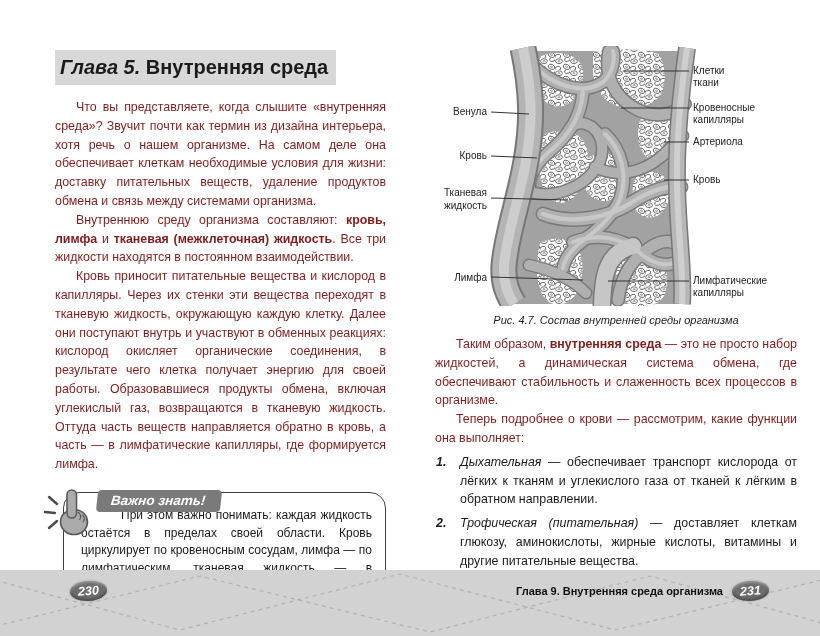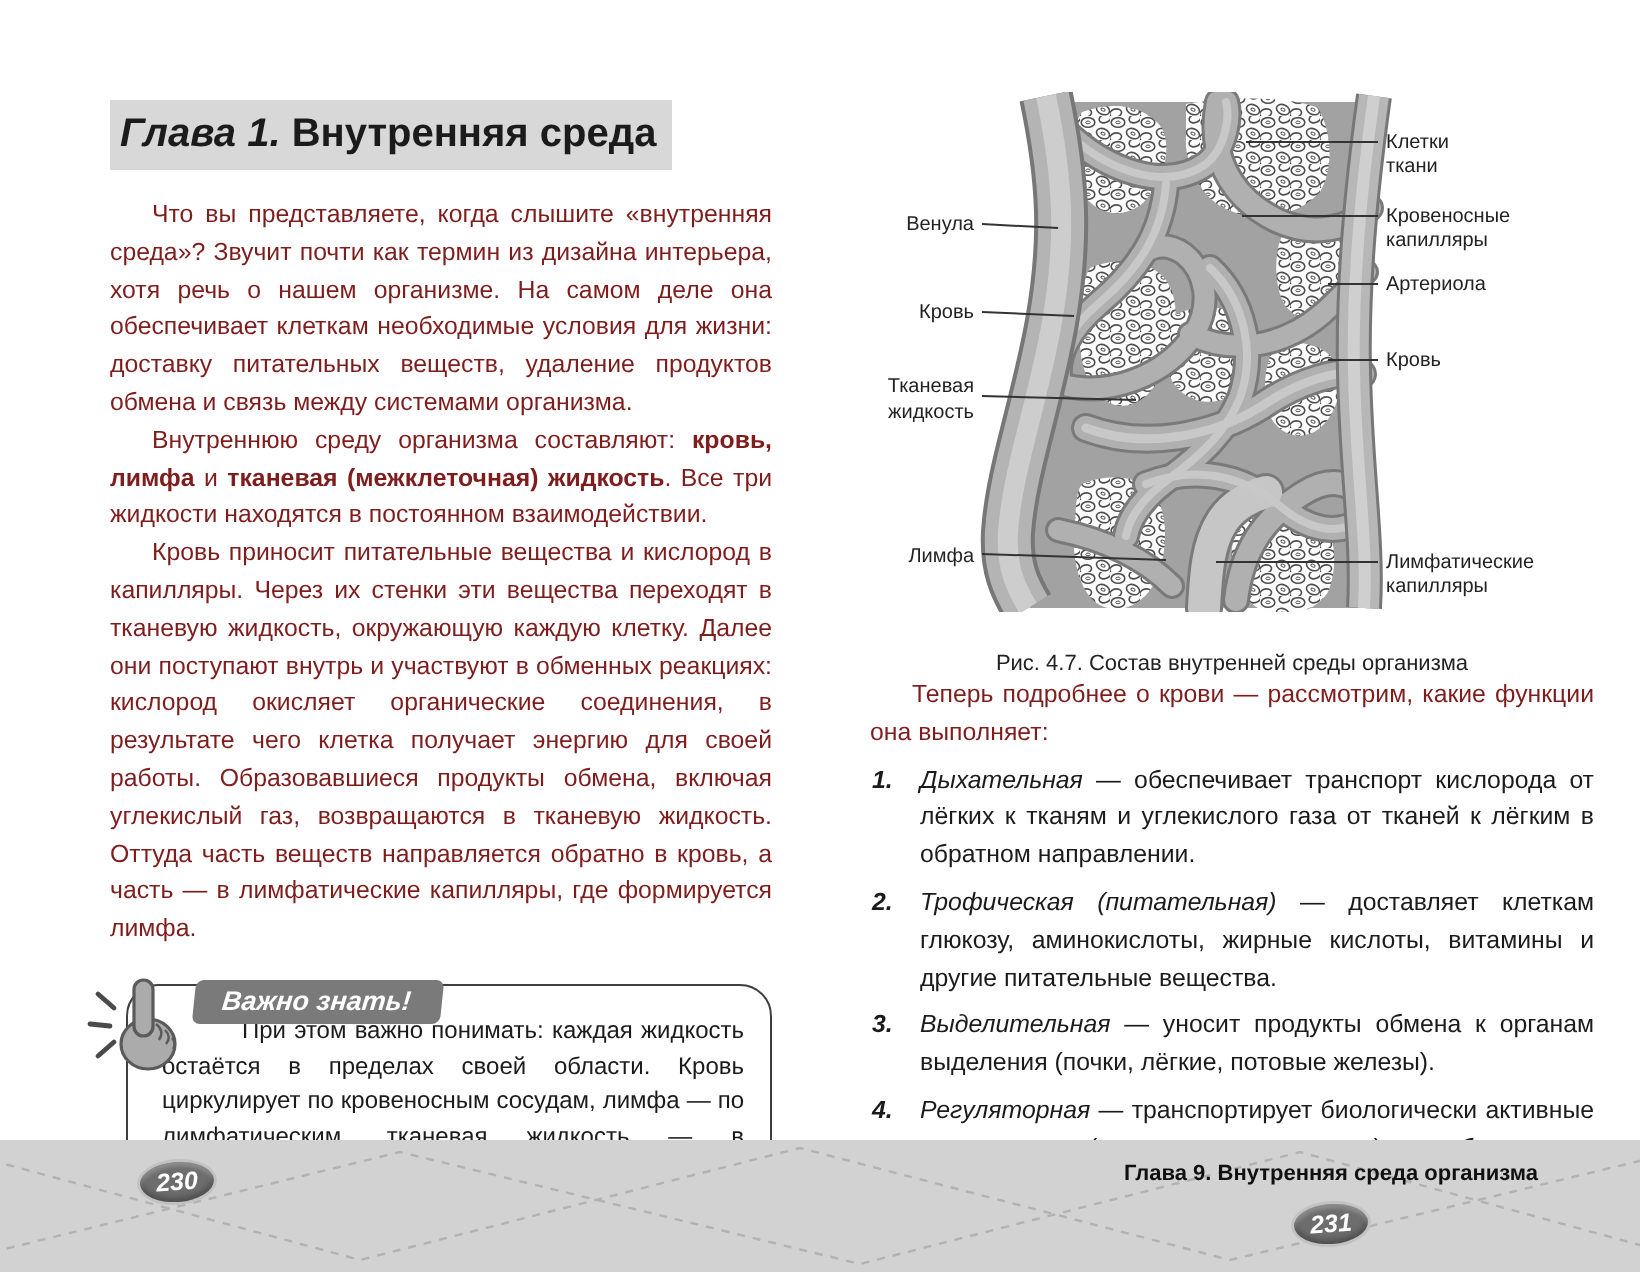--- a/index.html
+++ b/index.html
@@ -32,47 +32,47 @@
     margin-left:8px; margin-top:10px;
     padding:14px 13px 10px 17px;
   }
   .callout-text { font-size:12px; line-height:17.6px; text-align:justify; text-indent:40px; }
   .hand-icon { position:absolute; left:-14px; top:-8px; z-index:4; }
 
   
   .figure-svg { margin-top:46px; display:block; }
   .fig-label { font-size:10px; fill:#222; }
   .leader { stroke:#333; stroke-width:1; }
-  .fig-caption { text-align:center; font-size:11px; margin-top:20px; color:#222; }
+  .fig-caption { text-align:center; font-size:11px; margin-top:8px; color:#222;font-style:italic; }
 
   
   .fn-item { display:flex; margin-top:5px; }
   .fn-num { flex:none; width:25px; font-size:12.4px; line-height:18.8px; font-weight:bold; font-style:italic; padding-left:1px; }
   .fn-text { flex:1; font-size:12.4px; line-height:18.8px; text-align:justify; }
 
   
   .footer-band { position:absolute; left:0; top:570px; width:820px; height:66px; background:#d2d2d2; overflow:hidden; }
   .footer-item { position:absolute; top:581px; display:flex; align-items:center; gap:9px; z-index:5; }
   .footer-item.fl { left:70px; }
-  .footer-item.fr { right:51px;flex-direction:column; }
+  .footer-item.fr { right:51px; }
   .page-badge {
     width:37px; height:20px; background:#6d6d6d; border-radius:50%;
     color:#fff; font-style:italic; font-weight:bold; font-size:12.5px;
     display:flex; align-items:center; justify-content:center;
     transform:rotate(-4deg);
     box-shadow: inset 0 -2px 3px rgba(0,0,0,.3), inset 0 2px 2px rgba(255,255,255,.25), 0 0 0 1.5px #c2c2c2;
   }
   .footer-text { font-size:11px; font-weight:bold; color:#101010; }
 </style>
 </head>
 <body>
 
 <div class="page page-left">
 
-  <h1 class="chapter-title"><span class="hl"><span class="chap-num">Глава 1.</span><span> Внутренняя среда</span></span><br>
+  <h1 class="chapter-title"><span class="hl"><span class="chap-num">Глава 5.</span><span> Внутренняя среда</span></span><br>
   </h1>
 
   <p class="body-p mt14">Что вы представляете, когда слышите «внутренняя среда»? Звучит почти как термин из дизайна интерьера, хотя речь о нашем организме. На самом деле она обеспечивает клеткам необходимые условия для жизни: доставку питательных веществ, удаление продуктов обмена и связь между системами организма.</p>
   <p class="body-p"><span>Внутреннюю среду организма составляют: </span><span style="font-weight: bold;">кровь, лимфа</span><span> и </span><span style="font-weight: bold;">тканевая (межклеточная) жидкость</span><span>. Все три жидкости находятся в постоянном взаимодействии.</span></p>
   <p class="body-p">Кровь приносит питательные вещества и кислород в капилляры. Через их стенки эти вещества переходят в тканевую жидкость, окружающую каждую клетку. Далее они поступают внутрь и участвуют в обменных реакциях: кислород окисляет органические соединения, в результате чего клетка получает энергию для своей работы. Образовавшиеся продукты обмена, включая углекислый газ, возвращаются в тканевую жидкость. Оттуда часть веществ направляется обратно в кровь, а часть — в лимфатические капилляры, где формируется лимфа.</p>
 
   <div class="callout">
     <div class="hand-icon">
       <svg width="52" height="56" viewBox="0 0 52 56">
         <g stroke="#4a4a4a" stroke-width="2.4" stroke-linecap="round">
@@ -199,20 +199,21 @@
       <text class="fig-label" x="258" y="77">капилляры</text>
       <text class="fig-label" x="258" y="99">Артериола</text>
       <text class="fig-label" x="258" y="137">Кровь</text>
       <text class="fig-label" x="258" y="238">Лимфатические</text>
       <text class="fig-label" x="258" y="250">капилляры</text>
     </g>
   </svg>
 
   <div class="fig-caption">Рис. 4.7. Состав внутренней среды организма</div>
 
+  <p class="body-p" style="margin-top:9px;"><span>Таким образом, </span><span style="font-weight: bold;">внутренняя среда</span><span> — это не просто набор жидкостей, а динамическая система обмена, где обеспечивают стабильность и слаженность всех процессов в организме.</span></p>
   <p class="body-p">Теперь подробнее о крови — рассмотрим, какие функции она выполняет:</p>
 
   <div>
     <div class="fn-item">
       <div class="fn-num">1.</div>
       <div class="fn-text"><span style="font-style: italic;">Дыхательная</span><span> — обеспечивает транспорт кислорода от лёгких к тканям и углекислого газа от тканей к лёгким в обратном направлении.</span></div>
     </div>
     <div class="fn-item">
       <div class="fn-num">2.</div>
       <div class="fn-text"><span style="font-style: italic;">Трофическая (питательная)</span><span> — доставляет клеткам глюкозу, аминокислоты, жирные кислоты, витамины и другие питательные вещества.</span></div>

